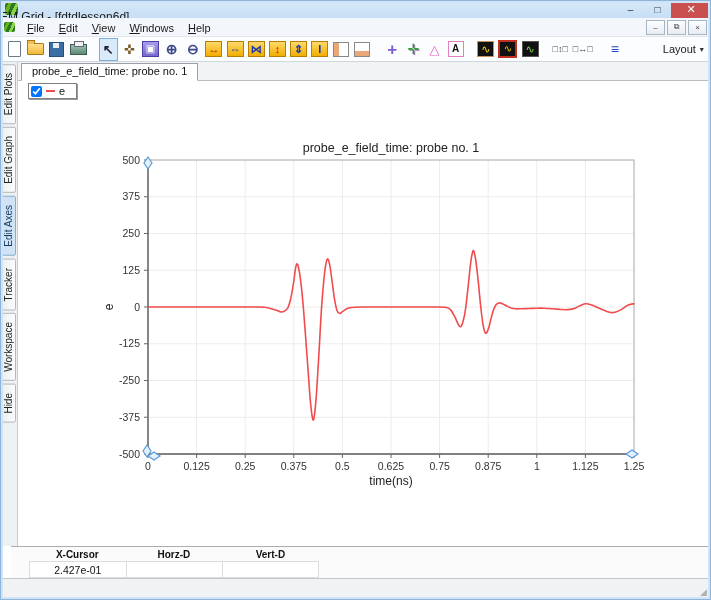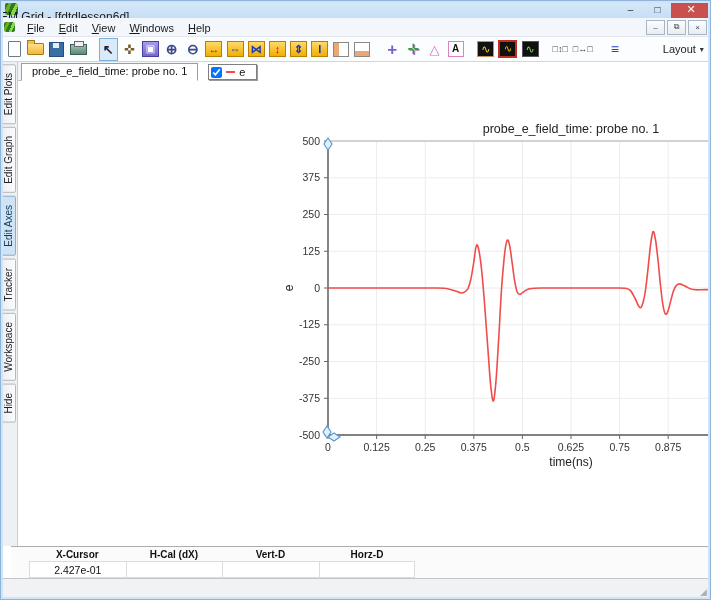--- a/index.html
+++ b/index.html
@@ -60,21 +60,21 @@
   .layout-btn{width:auto;padding:0 5px;display:flex;align-items:center;gap:4px;}
   .layout-bars{color:#2048c0;font-size:14px;font-weight:bold;}
   .layout-label{font-size:11px;color:#222;padding-left:40px;}
   .layout-caret{font-size:8px;color:#333;}
 
   
   .main{position:absolute;left:0;top:62px;right:0;bottom:54px;display:flex;z-index:4;}
   .side-tabs{width:17px;background:#eef1f4;border-right:1px solid #c9ccd0;display:flex;flex-direction:column;align-items:center;padding-top:2px;}
   .side-tab{writing-mode:vertical-rl;transform:rotate(180deg);font-size:10px;color:#222;background:linear-gradient(90deg,#fbfcfd,#eceef0);border:1px solid #b4b8bc;border-radius:2px 0 0 2px;padding:8px 1px;margin-bottom:3px;cursor:default;}
   .side-tab.sel{background:#cfe3f4;border-color:#86aecd;color:#123a5e;}
-  .content{flex:1;display:flex;flex-direction:row;background:#fff;min-width:0;}
+  .content{flex:1;display:flex;flex-direction:column;background:#fff;min-width:0;}
   .tabbar{height:18px;background:#f2f3f5;border-bottom:1px solid #b9bdc2;display:flex;align-items:flex-end;}
   .tab{background:#fff;border:1px solid #9aa0a6;border-bottom:1px solid #fff;margin:0 0 -1px 3px;padding:1px 10px 2px;font-size:11px;color:#111;line-height:13px;cursor:default;}
   .plot-wrap{flex:1;position:relative;background:#fff;}
   .legend{position:absolute;left:10px;top:2px;background:#fff;border:1px solid #808080;box-shadow:1px 1px 0 #9a9a9a;display:flex;align-items:center;gap:4px;padding:1px 11px 1px 2px;z-index:3;}
   .legend input{width:11px;height:11px;margin:0;}
   .legend .dash{width:9px;height:2px;background:#f14b4b;}
   .legend .lab{font-size:11px;color:#111;}
   #chart{position:absolute;left:0;top:0;}
   svg text{font-family:"Liberation Sans",sans-serif;}
   .tick{font-size:10.5px;fill:#333;}
@@ -298,31 +298,27 @@
   </div>
 </div>
 
 <div class="readout">
   <div class="ro-grid" id="ro-grid">
       <div class="ro-col">
         <div class="ro-h">X-Cursor</div>
         <div class="ro-v">2.427e-01</div>
       </div>
       <div class="ro-col">
-        <div class="ro-h">H-Cal (dX)</div>
+        <div class="ro-h">Horz-D</div>
         <div class="ro-v"></div>
       </div>
       <div class="ro-col">
         <div class="ro-h">Vert-D</div>
         <div class="ro-v"></div>
       </div>
-      <div class="ro-col">
-        <div class="ro-h">Horz-D</div>
-        <div class="ro-v"></div>
-      </div>
     </div>
 </div>
 
 <div class="statusstrip">
   <div class="grip">◢</div>
 </div>
 
 <div class="frame"></div>
 
 </body></html>

